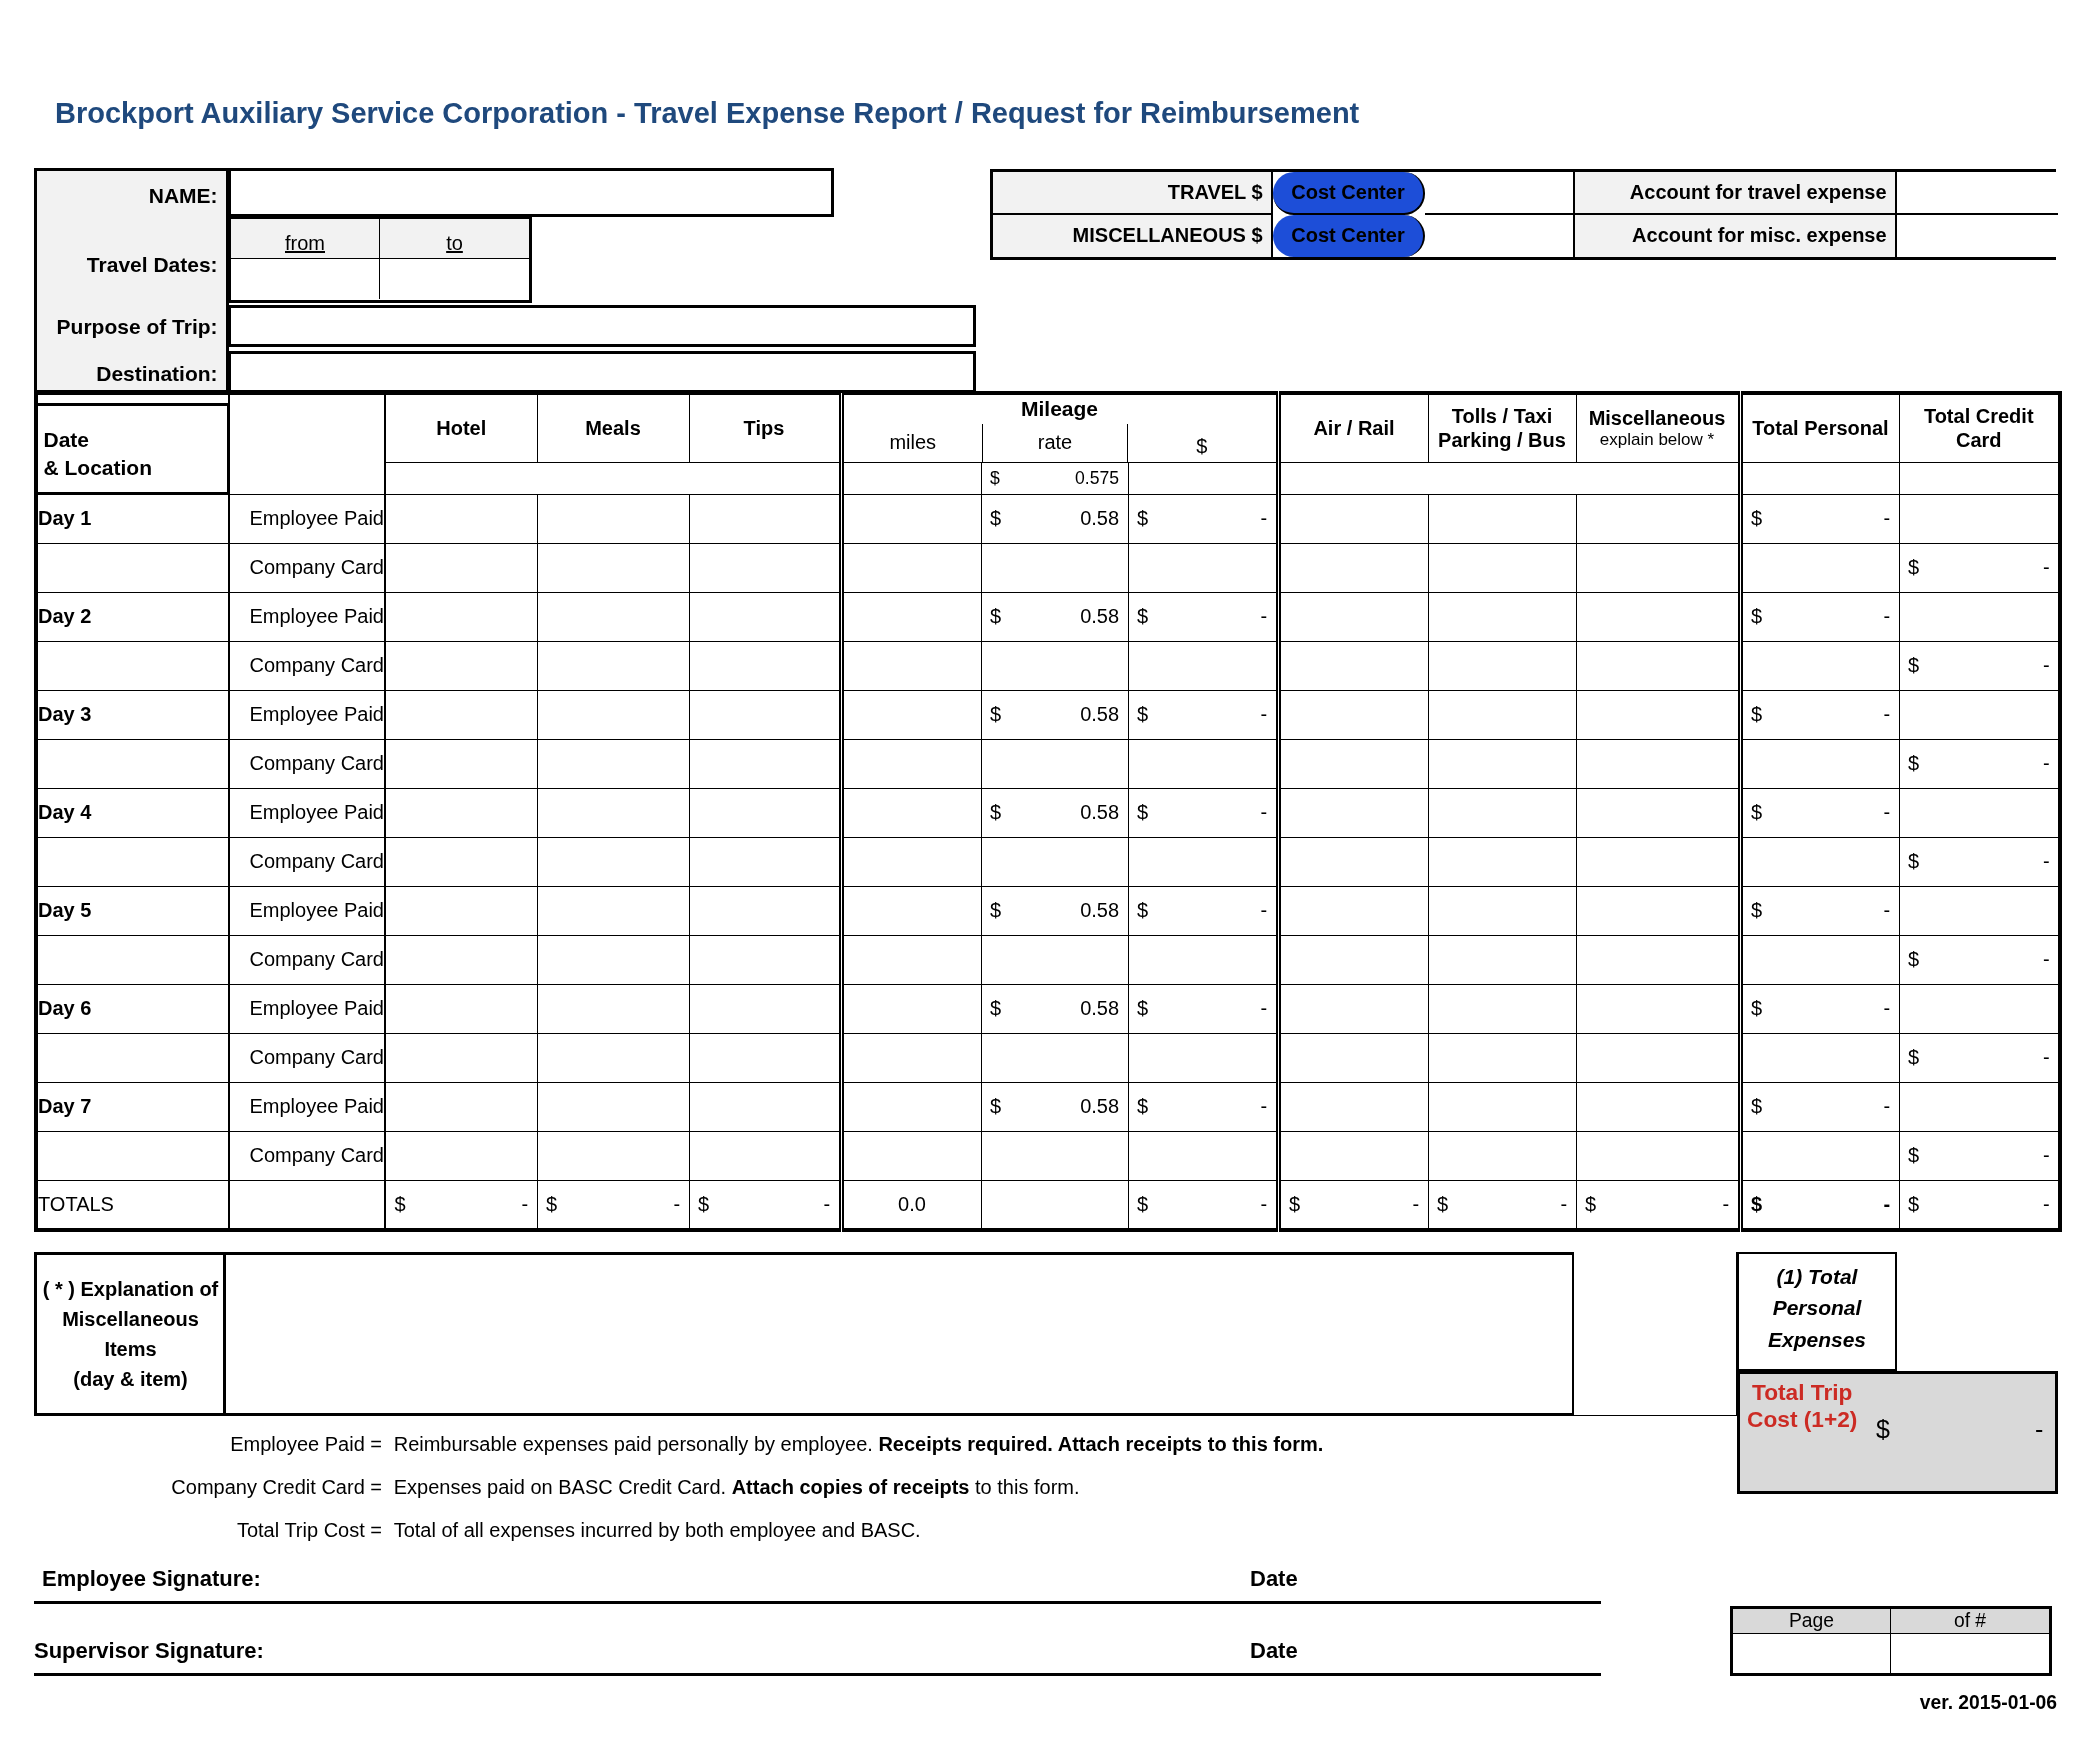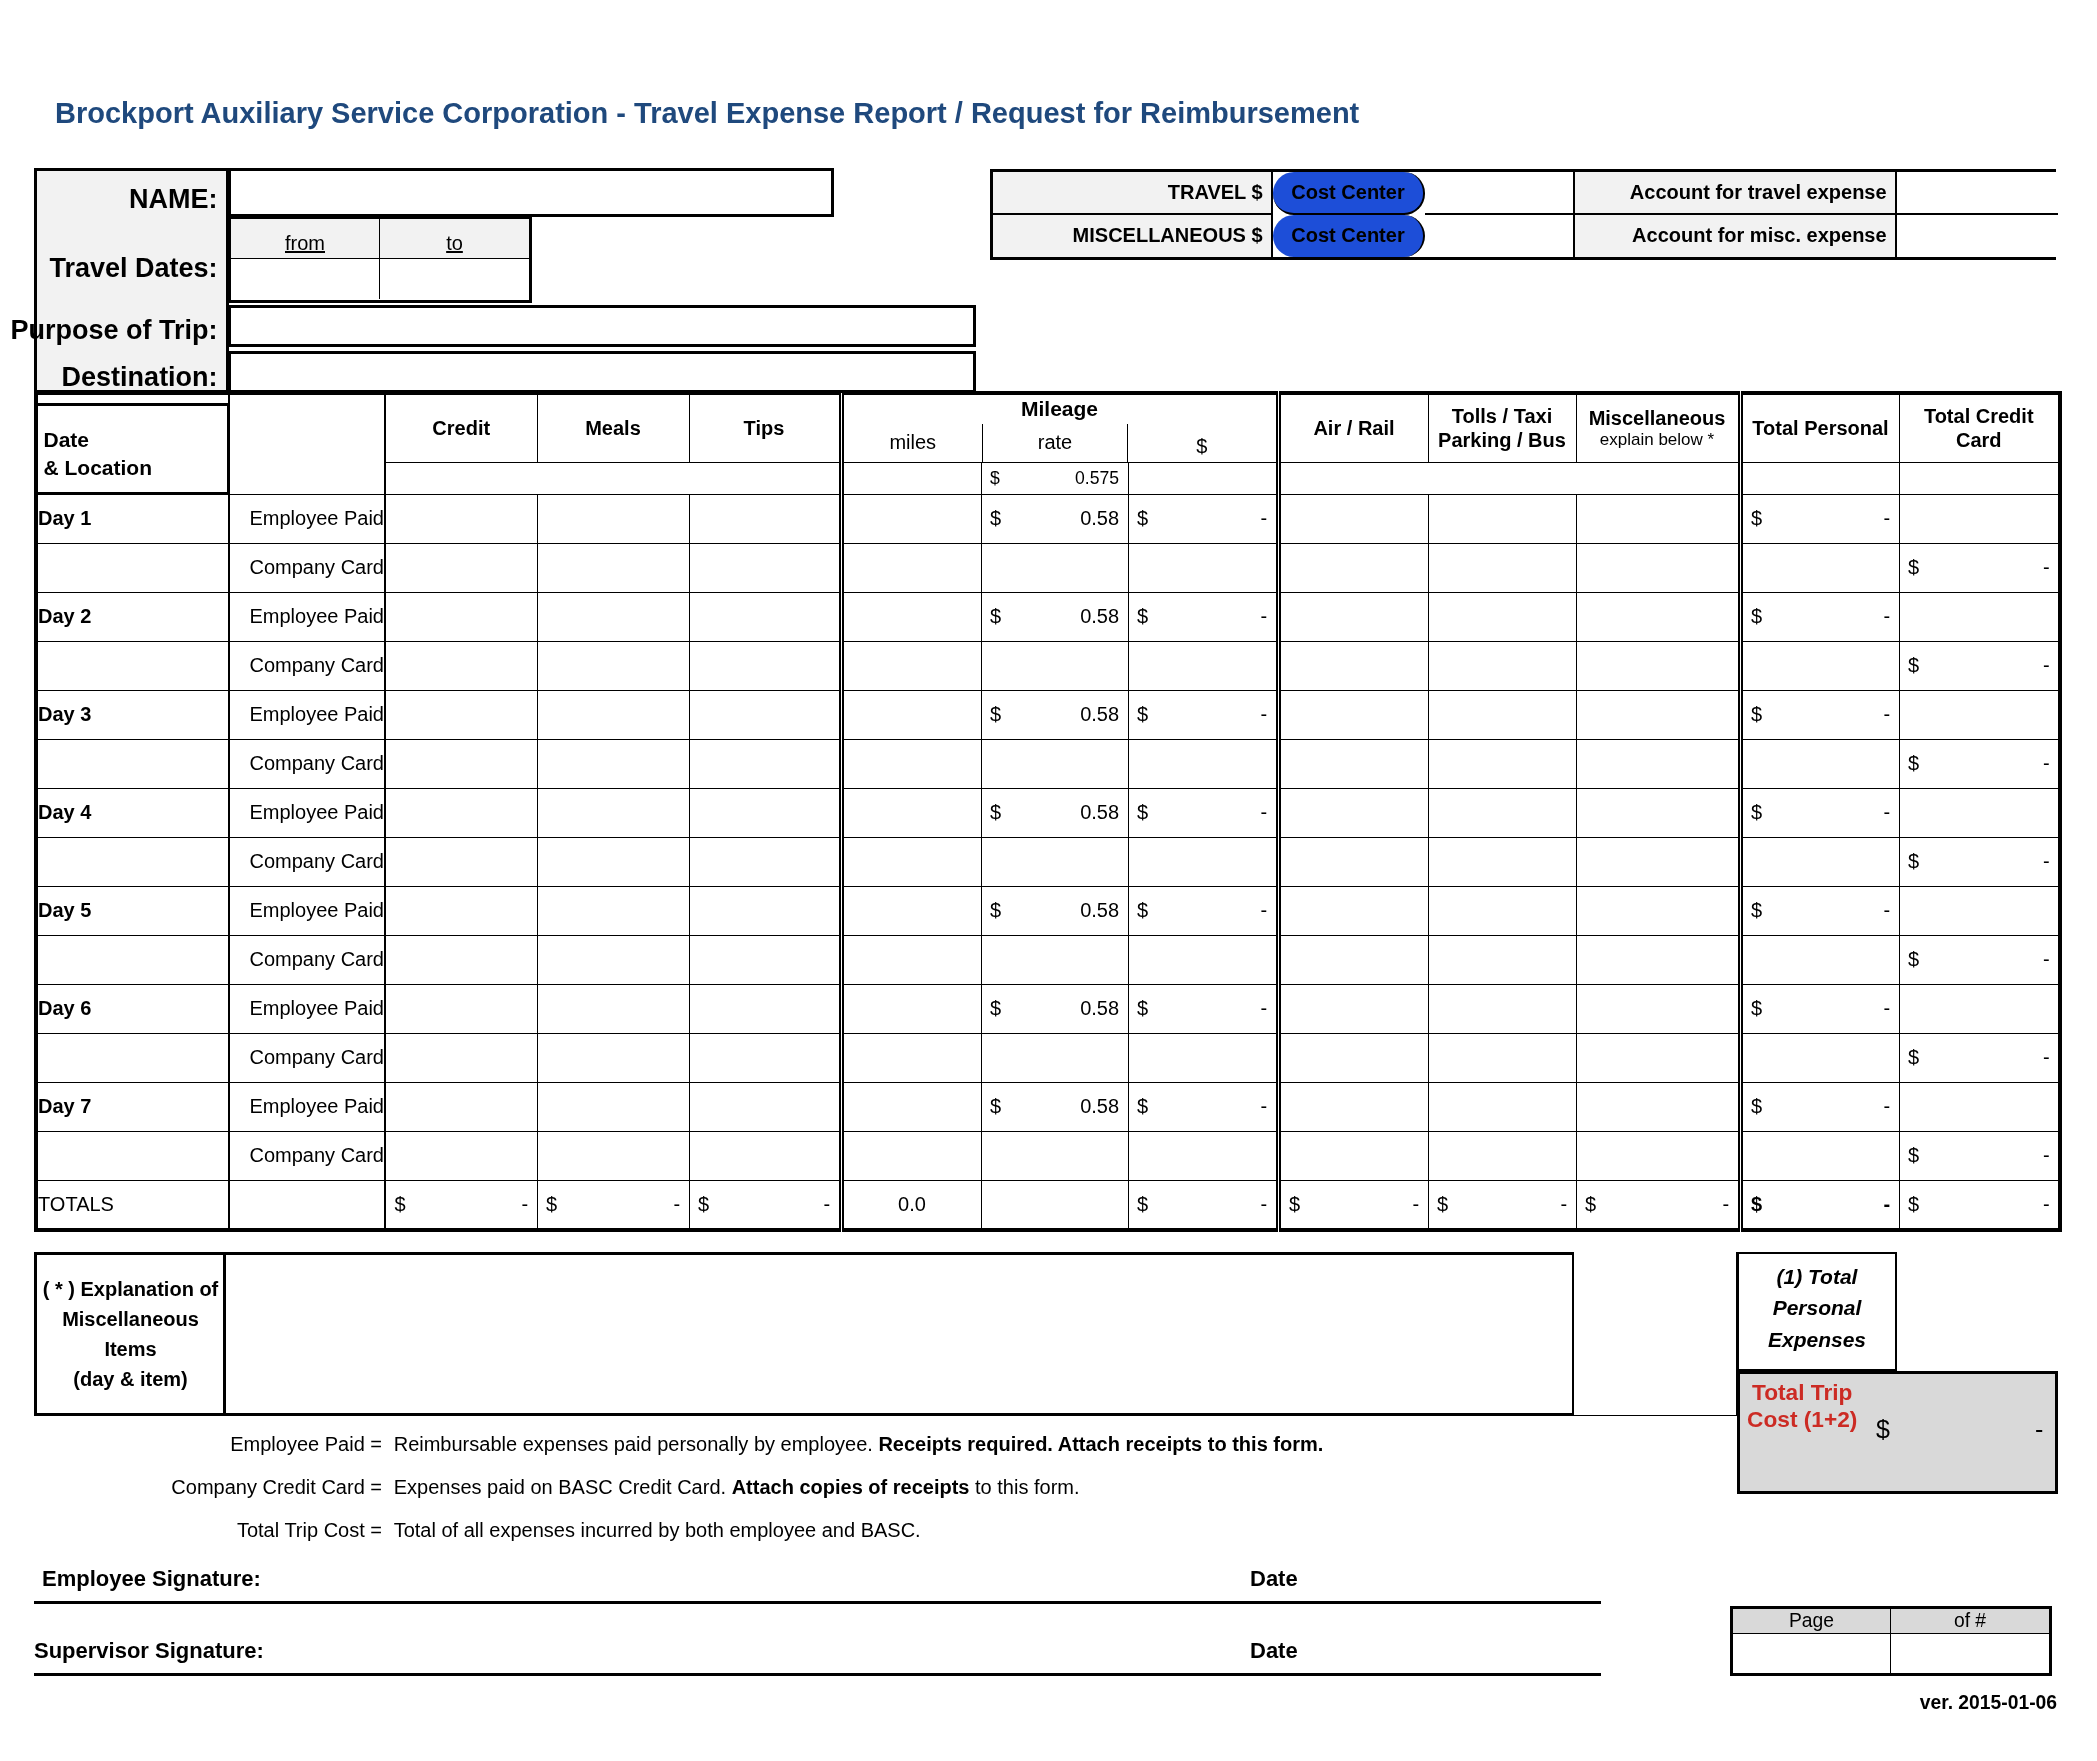--- a/index.html
+++ b/index.html
@@ -5,21 +5,21 @@
   * { box-sizing: border-box; margin: 0; padding: 0; }
   body { font-family: "Liberation Sans", sans-serif; background: #fff; color: #000; }
   #page { position: relative; width: 2098px; height: 1761px; background: #fff; overflow: hidden; }
   .abs { position: absolute; }
 
   
   #title { left: 55px; top: 97px; font-size: 29px; font-weight: bold; color: #1f497d; }
 
   
   #label-col { left: 34px; top: 168px; width: 195px; height: 225px; background: #f2f2f2; border: 3.4px solid #000; }
-  #label-col .flabel { position: absolute; right: 8.4px; font-size: 27px; font-weight: bold; white-space: nowrap; }
+  #label-col .flabel { position: absolute; right: 8.4px; font-size: 21px; font-weight: bold; white-space: nowrap; }
   #name-box { left: 228px; top: 168px; width: 606px; height: 49px; background: #fff; border: 3.4px solid #000; }
   #fromto { left: 228px; top: 216px; width: 304px; height: 87px; border: 3.4px solid #000; display: grid; grid-template-columns: 1fr 1fr; grid-template-rows: 40px 40px; }
   #fromto .hd { background: #f2f2f2; display: flex; align-items: flex-end; justify-content: center; padding-bottom: 3.4px; font-size: 20px; text-decoration: underline; border-right: 1.7px solid #000; border-bottom: 1.7px solid #000; }
   #fromto .hd.last { border-right: 0; }
   #fromto .vl { background: #fff; border-right: 1.7px solid #000; }
   #fromto .vl.last { border-right: 0; }
   #purpose-box { left: 228px; top: 305px; width: 748px; height: 42px; background: #fff; border: 3.4px solid #000; }
   #dest-box { left: 228px; top: 351px; width: 748px; height: 42px; background: #fff; border: 3.4px solid #000; }
 
   
@@ -165,21 +165,21 @@
     </colgroup>
     <tbody>
       <tr class="rowA">
         <td class="c0 dhead" rowspan="2">
           <div class="datebox">
             <div>Date</div>
             <div>&amp; Location</div>
           </div>
         </td>
         <td class="c1 phead" rowspan="2"></td>
-        <td class="c2 hcell">Credit</td>
+        <td class="c2 hcell">Hotel</td>
         <td class="c3 hcell">Meals</td>
         <td class="c4 hcell">Tips</td>
         <td class="c5 mgroup" colspan="3">
           <div class="mtitle">Mileage</div>
           <div class="msubs">
             <div>miles</div>
             <div>rate</div>
             <div class="low">$</div>
           </div>
         </td>

